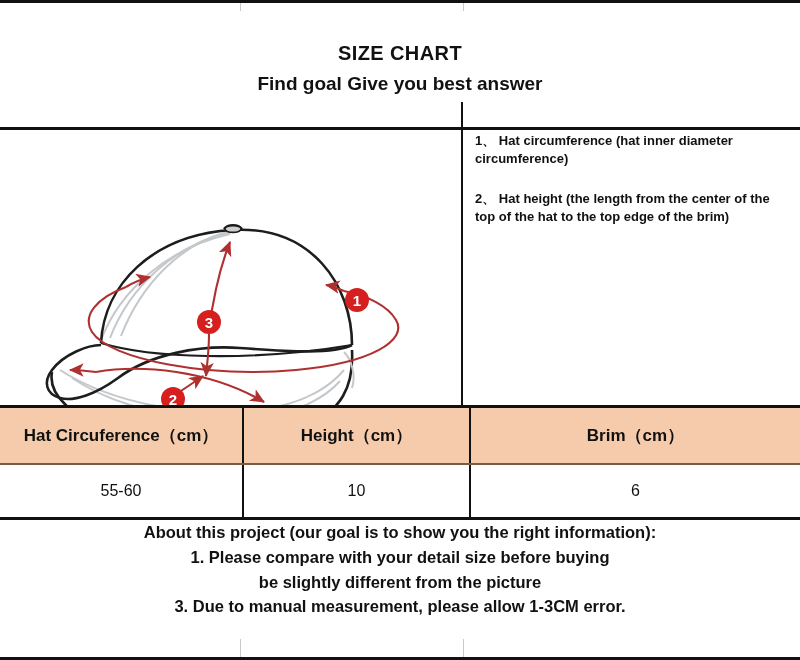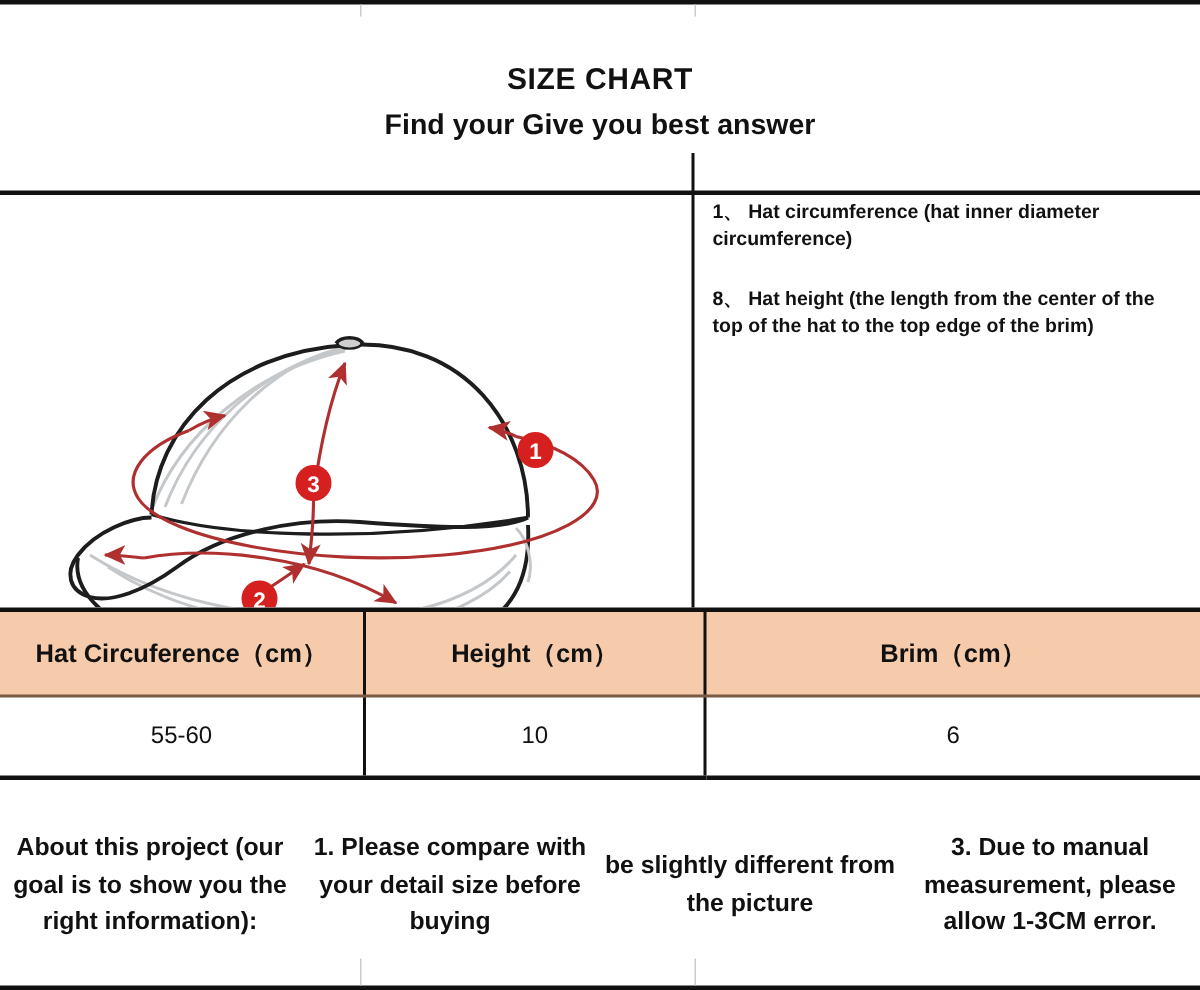--- a/index.html
+++ b/index.html
@@ -139,20 +139,21 @@
 
   
   .notes {
     position: absolute;
     left: 0;
     top: 511px;
     width: 800px;
     height: 146px;
     box-sizing: border-box;
     display: flex;
+    flex-direction: column;
     align-items: center;
     justify-content: flex-start;
     padding-top: 6px;
   }
   .note-line {
     font-size: 16.5px;
     font-weight: bold;
     line-height: 1.5;
     text-align: center;
     width: 100%;
@@ -163,21 +164,21 @@
 
 <div class="sheet">
 
   <div class="edge-divider top" style="left:240px"></div>
   <div class="edge-divider top" style="left:463px"></div>
   <div class="edge-divider bottom" style="left:240px"></div>
   <div class="edge-divider bottom" style="left:463px"></div>
 
   <div class="title-block">
     <div class="title-main">SIZE CHART</div>
-    <div class="title-sub">Find your Give you best answer</div>
+    <div class="title-sub">Find goal Give you best answer</div>
   </div>
 
   <div class="band">
 
     <div class="diagram-cell">
       <svg width="463" height="303" viewBox="0 0 463 303">
         <defs>
           <marker id="ah" markerWidth="9" markerHeight="9" refX="6.5" refY="3.2" orient="auto" markerUnits="strokeWidth">
             <path d="M0,0 L7,3.2 L0,6.4 L1.8,3.2 Z" fill="#b03030"></path>
           </marker>
@@ -234,21 +235,21 @@
           <text x="173" y="303" text-anchor="middle" font-family="Liberation Sans, sans-serif" font-size="15" font-weight="bold" fill="#ffffff">2</text>
         </g>
 
         <path d="M96,270 C140,262 210,268 264,300" fill="none" stroke="#b03030" stroke-width="2.1" marker-end="url(#ah)"></path>
         <path d="M96,270 C86,269 78,268 70,268" fill="none" stroke="#b03030" stroke-width="2.1" marker-end="url(#ah)"></path>
       </svg>
     </div>
 
     <div class="legend-cell">
       <div class="legend-item">1、 Hat circumference (hat inner diameter circumference)</div>
-      <div class="legend-item">8、 Hat height (the length from the center of the top of the hat to the top edge of the brim)</div>
+      <div class="legend-item">2、 Hat height (the length from the center of the top of the hat to the top edge of the brim)</div>
     </div>
   </div>
 
   <table class="size-table">
     <thead>
       <tr>
         <th class="col-a">Hat Circuference（cm）</th>
         <th class="col-b">Height（cm）</th>
         <th>Brim（cm）</th>
       </tr>

